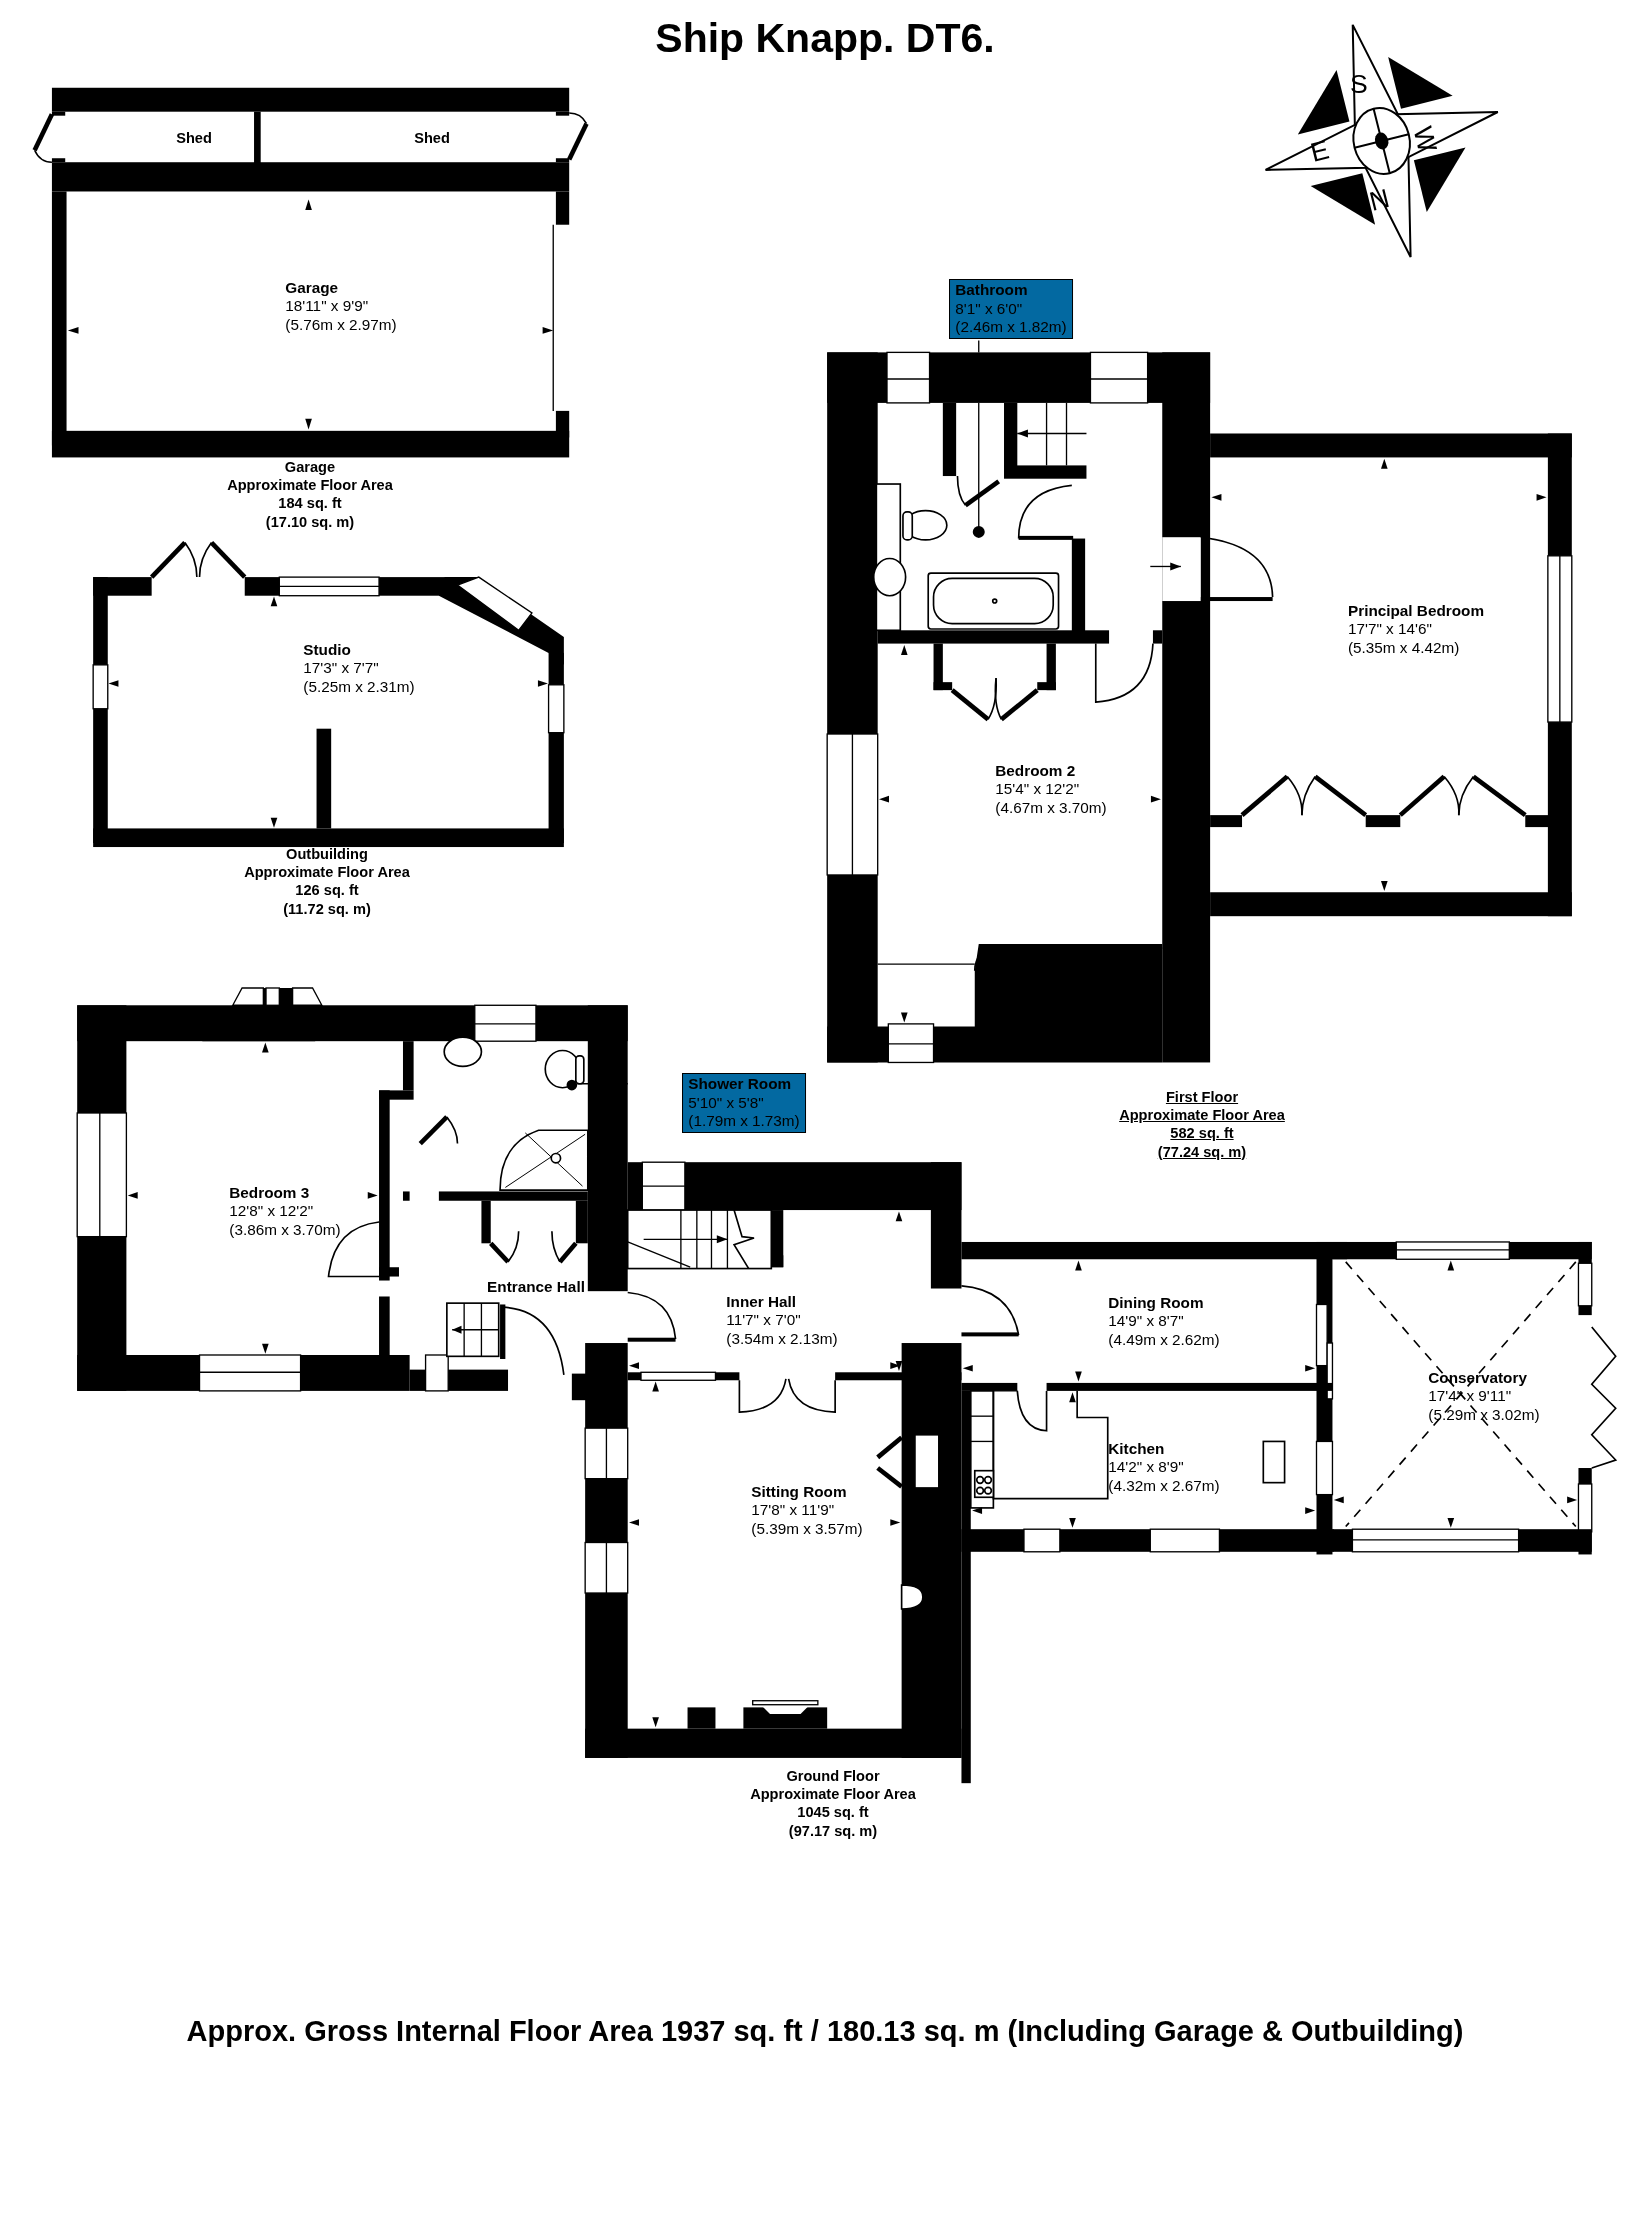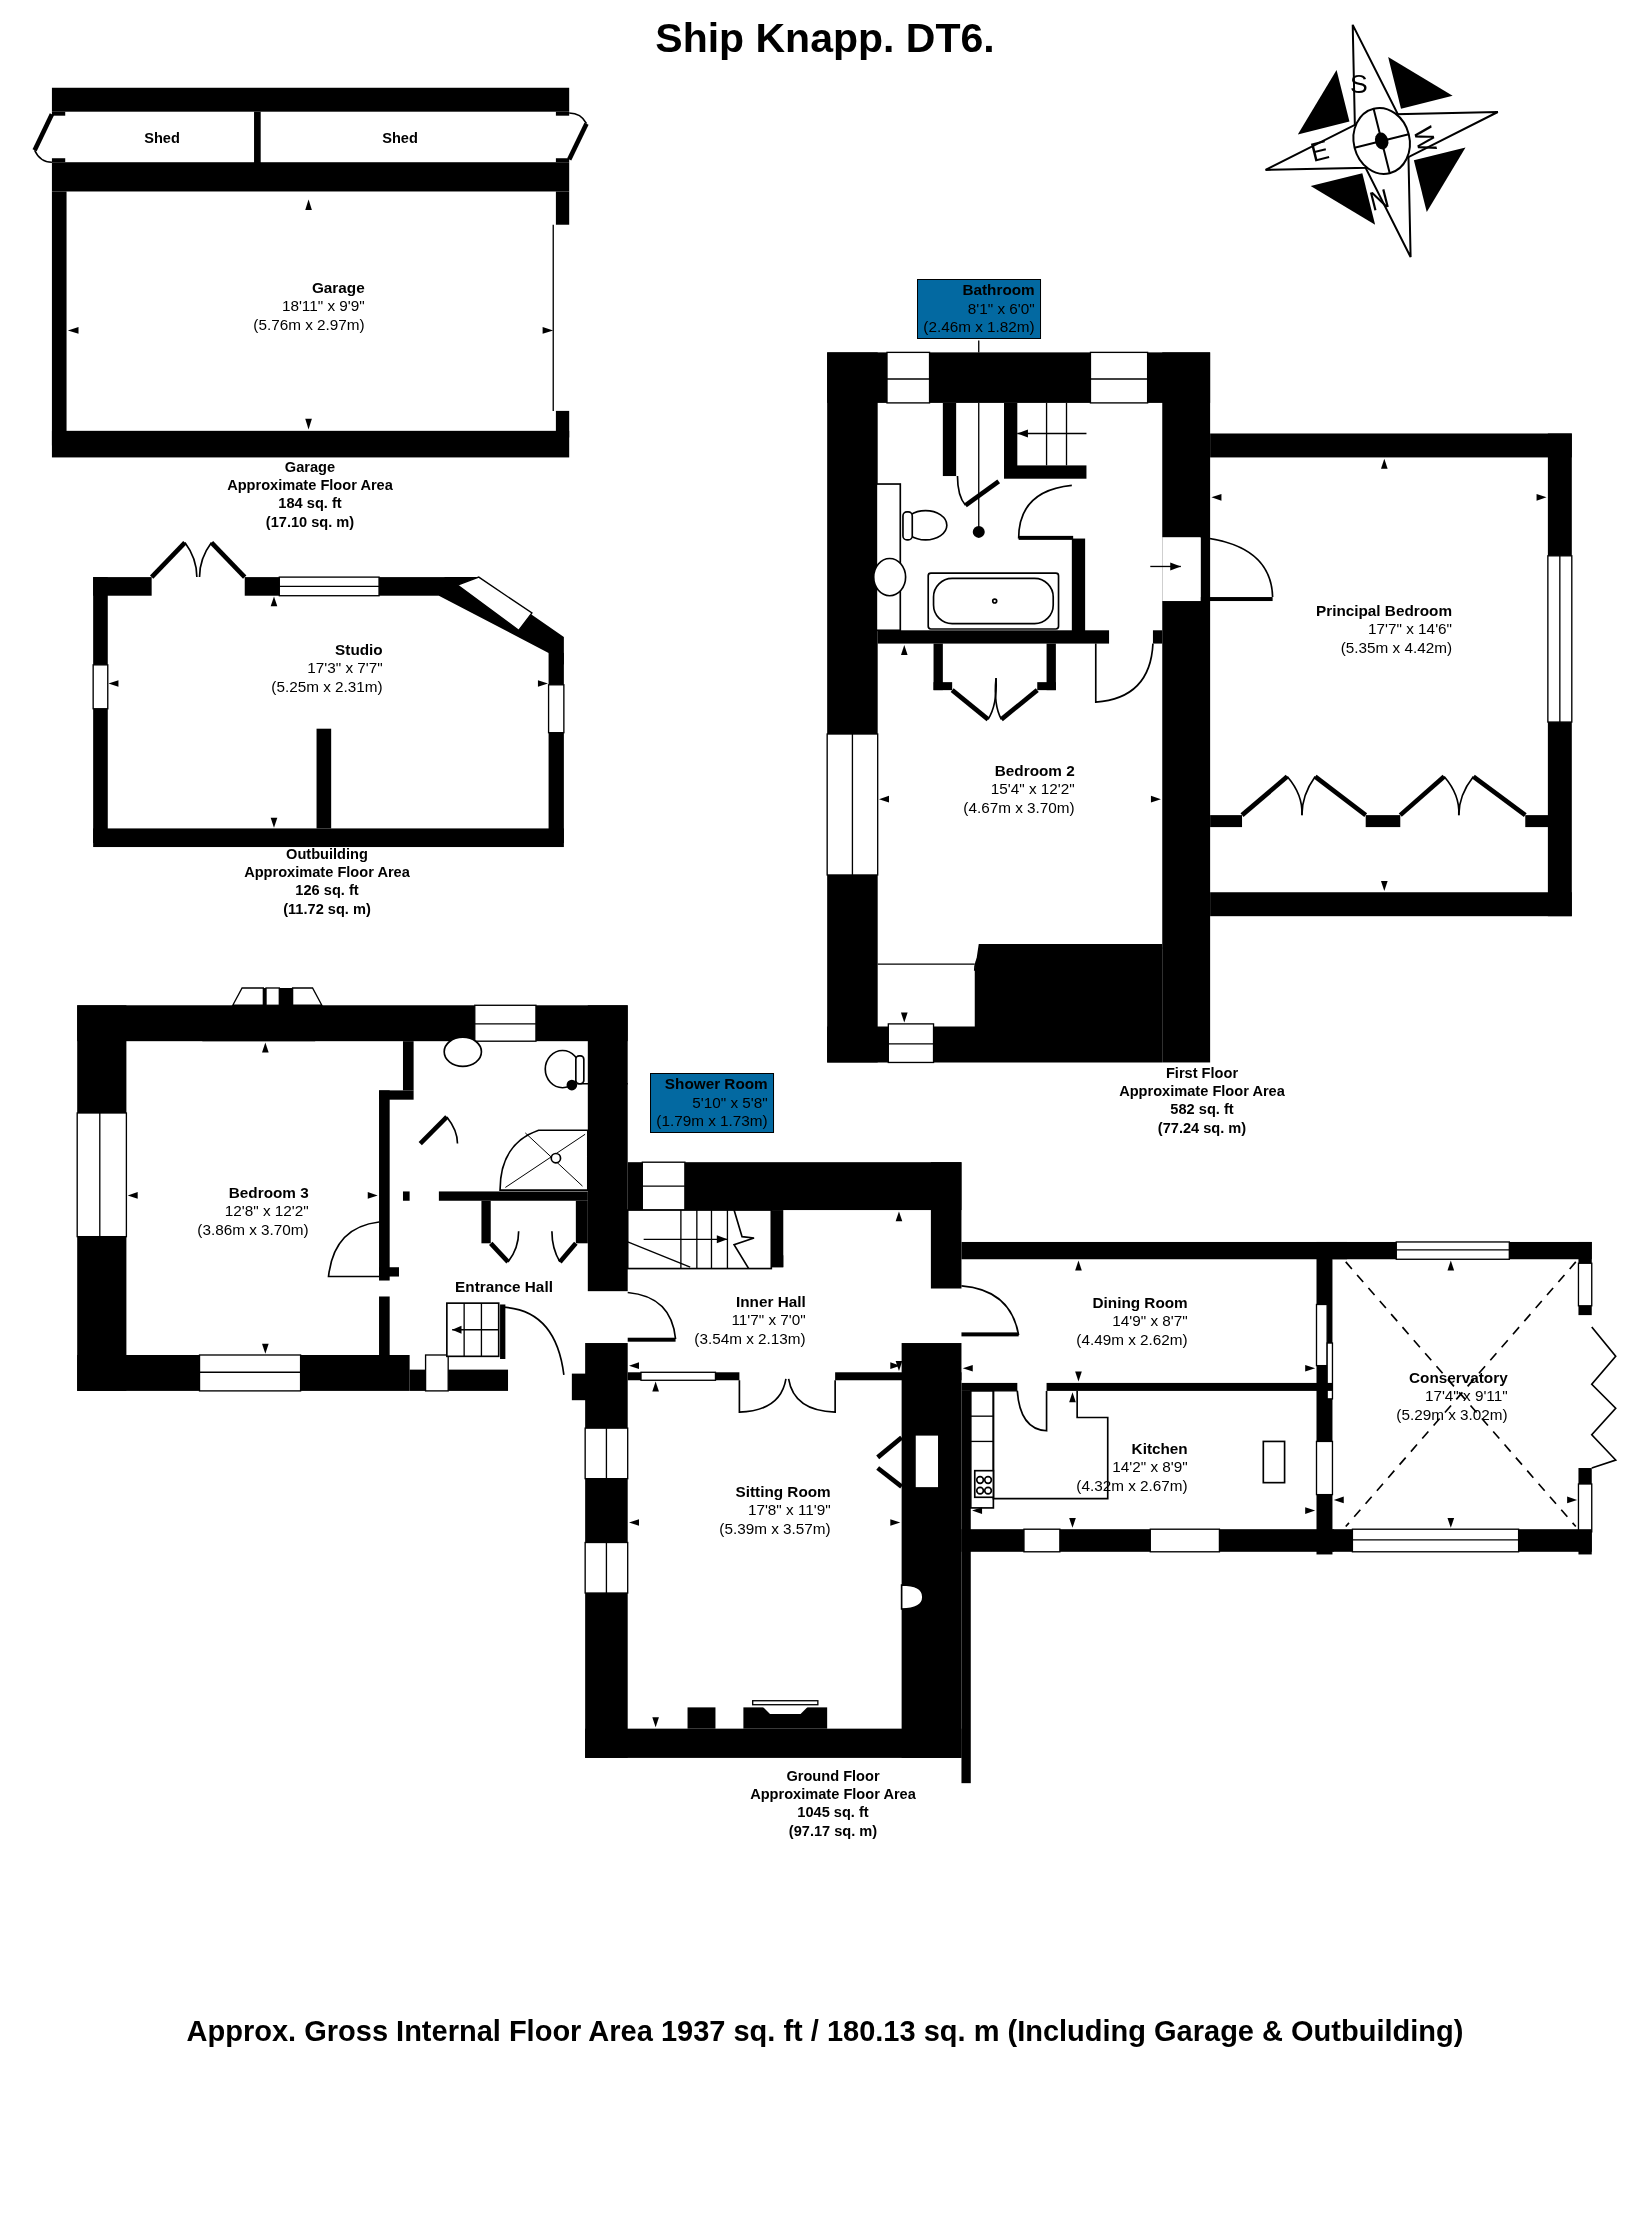--- a/index.html
+++ b/index.html
@@ -6,21 +6,21 @@
   body { width: 1649px; height: 2216px; position: relative; overflow: hidden; font-family: "Liberation Sans", sans-serif; color: #000; }
   svg#plan { position: absolute; left: 0; top: 0; width: 1649px; height: 2216px; }
   .wall { fill: #000; }
   .win { fill: #fff; stroke: #000; stroke-width: 2; }
   .thin { fill: none; stroke: #000; stroke-width: 2.5; }
   .door { fill: none; stroke: #000; stroke-width: 2.5; }
   .doorleaf { fill: none; stroke: #000; stroke-width: 7; }
   .dash { fill: none; stroke: #000; stroke-width: 2.5; stroke-dasharray: 14 12; }
   .arrow { fill: #000; }
   .fixture { fill: #fff; stroke: #000; stroke-width: 2.5; }
-  .lbl { position: absolute; text-align: right; line-height: 1.2; white-space: nowrap; transform: translateX(-50%); }
+  .lbl { position: absolute; text-align: left; line-height: 1.2; white-space: nowrap; transform: translateX(-50%); margin-left: 32px; }
   .lbl .name { font-weight: bold; font-size: 15.3px; display: block; }
   .lbl .dim { font-size: 15.3px; display: block; }
   .lbl.boxed { border: 1.3px solid #000; background: #0369a1; padding: 1.3px 5.3px; }
   .area { position: absolute; text-align: center; transform: translateX(-50%); font-weight: bold; font-size: 14.6px; line-height: 1.25; white-space: nowrap; }
   .area span { display: block; }
   #title { position: absolute; left: 825px; top: 14.6px; transform: translateX(-50%); font-size: 41px; font-weight: bold; white-space: nowrap; }
   #gross { position: absolute; left: 825px; top: 2015px; transform: translateX(-50%); font-size: 29px; font-weight: bold; white-space: nowrap; }
   #footer { position: absolute; left: 825px; top: 2091px; transform: translateX(-50%); text-align: center; font-size: 22.6px; line-height: 1.32; white-space: nowrap; }
   #footer span { display: block; }
   .compass-letter { font-family: "Liberation Sans", sans-serif; font-size: 26.6px; }
@@ -429,21 +429,21 @@
 <div class="lbl" style="left:1384px;top:602px;">
   <span class="name">Principal Bedroom</span>
   <span class="dim">17'7" x 14'6"</span>
   <span class="dim">(5.35m x 4.42m)</span>
 </div>
 <div class="lbl" style="left:1019px;top:762px;">
   <span class="name">Bedroom 2</span>
   <span class="dim">15'4" x 12'2"</span>
   <span class="dim">(4.67m x 3.70m)</span>
 </div>
-<div class="area" style="left:1202px;top:1064px;">
+<div class="area" style="left:1202px;top:1088px;text-decoration:underline;">
   <span>First Floor</span>
   <span>Approximate Floor Area</span>
   <span>582 sq. ft</span>
   <span>(77.24 sq. m)</span>
 </div>
 
 <div class="lbl" style="left:253px;top:1184px;">
   <span class="name">Bedroom 3</span>
   <span class="dim">12'8" x 12'2"</span>
   <span class="dim">(3.86m x 3.70m)</span>

